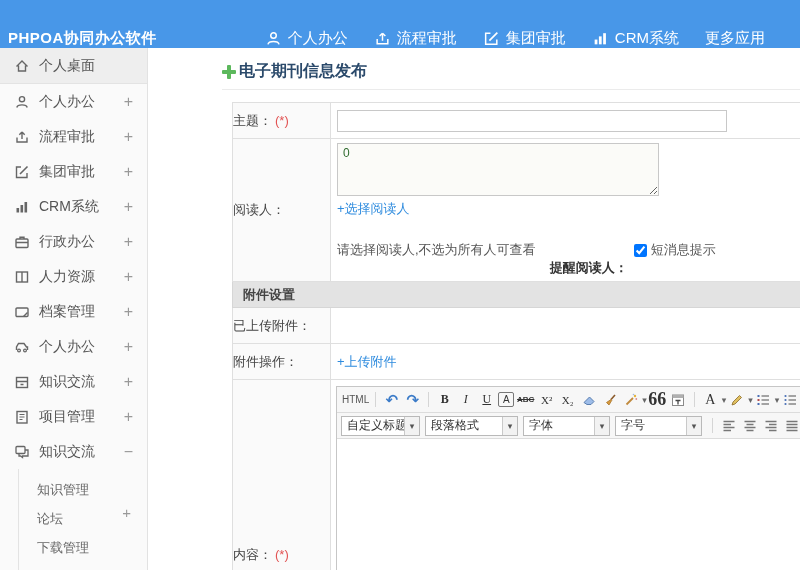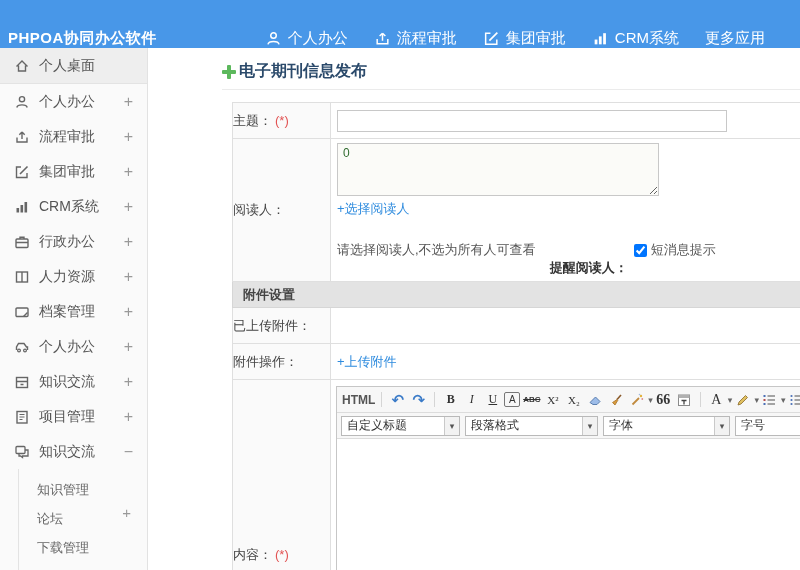--- a/index.html
+++ b/index.html
@@ -57,31 +57,31 @@
   .hint-row b { color: #333; margin-left: 14px; margin-top: 36px; }
   .hint-row input { margin: 0 4px 0 6px; }
 
   
   .editor { width: 478px; border: 1px solid #C6C6C6; background: #fff; }
   .tb-row { display: flex; align-items: center; height: 26px; padding: 0 4px; background: #F7F7F7; border-bottom: 1px solid #DCDCDC; white-space: nowrap; overflow: hidden; }
   .tb { display: inline-flex; align-items: center; justify-content: center; min-width: 19px; height: 20px; margin: 0 1px; font-size: 12px; color: #333; cursor: pointer; border-radius: 2px; flex: none; }
   .tb svg { width: 14px; height: 14px; }
   .tb-sep { width: 1px; height: 15px; background: #D5D5D5; margin: 0 5px; flex: none; }
   .g-blue { color: #3B7BC8; font-size: 15px; font-weight: bold; }
-  .html-chip { font-size: 12px; font-weight: bold; color: #555; }
+  .html-chip { font-size: 10px; font-weight: normal; color: #555; }
   .t-serif { font-family: "Liberation Serif", serif; }
   .t-b { font-weight: bold; }
   .t-i { font-style: italic; }
   .t-u { text-decoration: underline; }
   .font-box { border: 1px solid #777; font-size: 10px; width: 16px; height: 15px; line-height: 13px; text-align: center; min-width: 16px; }
   .t-strike { font-size: 8px; font-weight: bold; text-decoration: line-through; }
   .t-sup { font-size: 11px; font-family: "Liberation Serif", serif; }
-  .t-quote { font-family: "Liberation Serif", serif; font-weight: bold; font-size: 14px; }
+  .t-quote { font-family: "Liberation Serif", serif; font-weight: bold; font-size: 18px; }
   .caret { font-size: 9px; color: #666; margin-left: 1px; cursor: pointer; flex: none; }
-  .dd { display: inline-flex; align-items: stretch; height: 20px; border: 1px solid #B9B9B9; background: #fff; margin-right: 5px; cursor: pointer; flex: none; gap: 40px; }
+  .dd { display: inline-flex; align-items: stretch; height: 20px; border: 1px solid #B9B9B9; background: #fff; margin-right: 5px; cursor: pointer; flex: none; }
   .dd .dd-label { padding: 0 5px; font-size: 12px; color: #333; display: flex; align-items: center; }
   .dd.w1 .dd-label { width: 62px; } .dd.w2 .dd-label { width: 76px; } .dd.w3 .dd-label { width: 70px; } .dd.w4 .dd-label { width: 70px; }
   .dd .dd-caret { width: 15px; border-left: 1px solid #C9C9C9; background: #F2F2F2; display: flex; align-items: center; justify-content: center; font-size: 9px; color: #555; }
   .editor-body { height: 200px; background: #fff; }
 </style>
 </head>
 <body>
 
 <svg width="0" height="0" style="position:absolute" aria-hidden="true">
   <defs>

